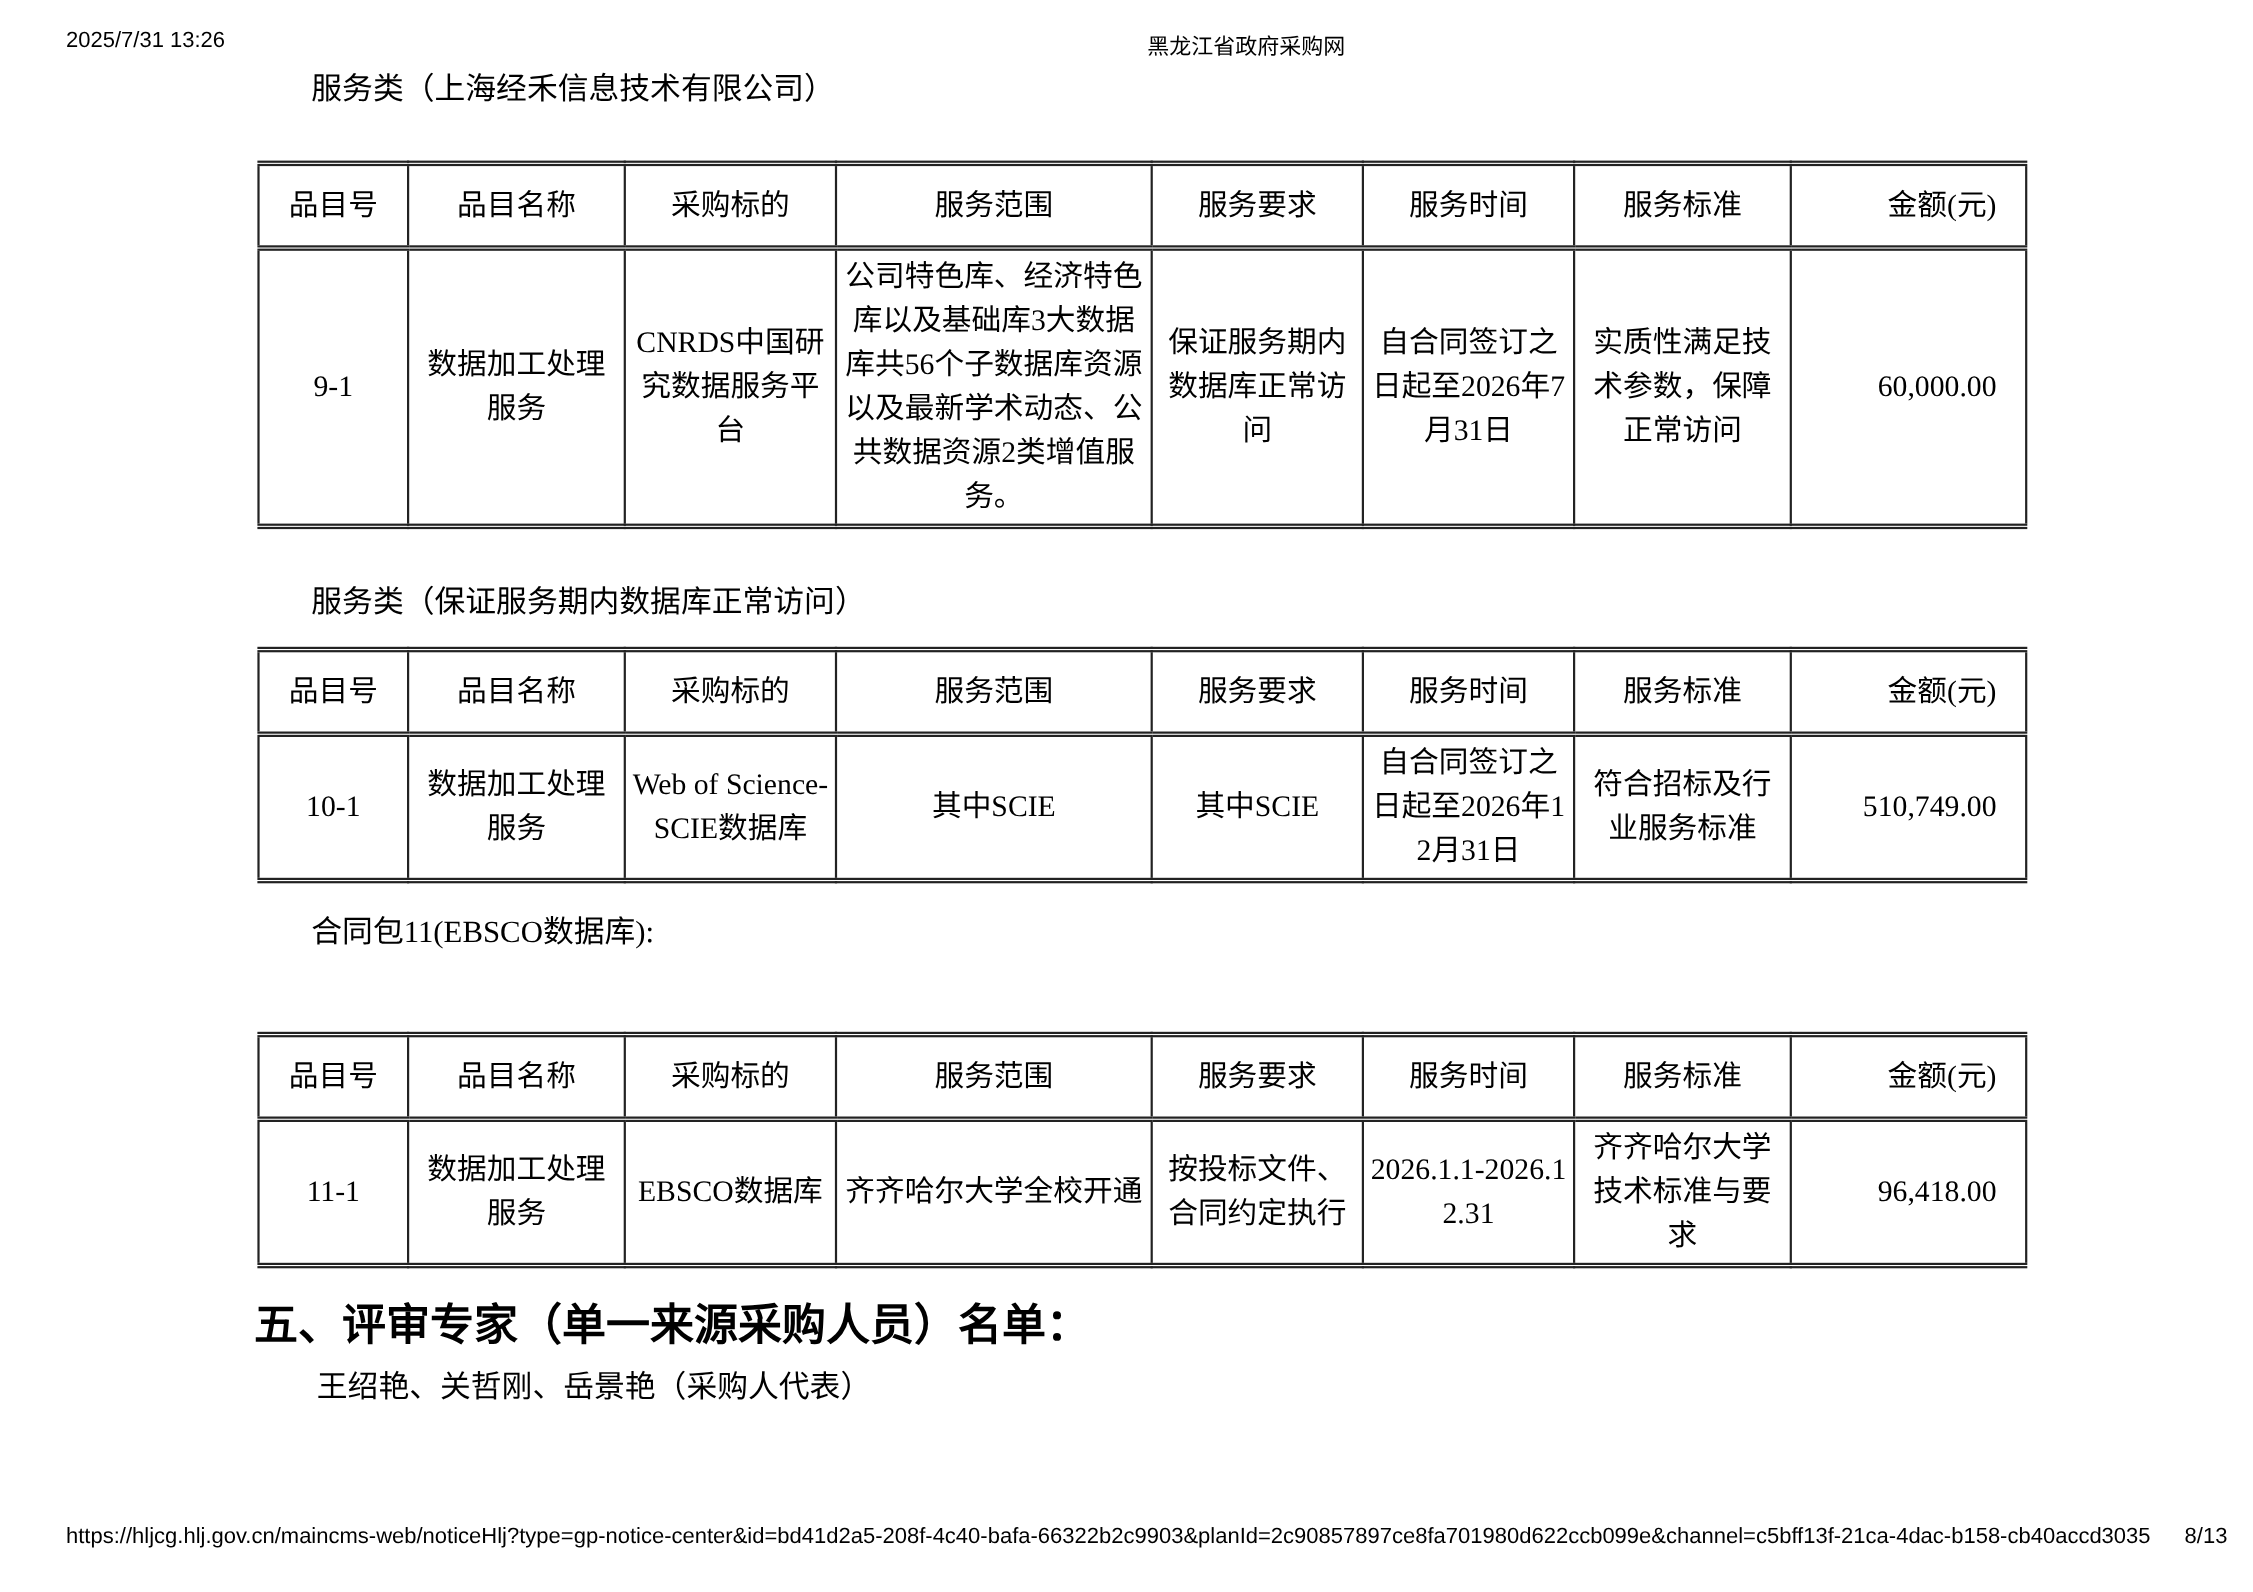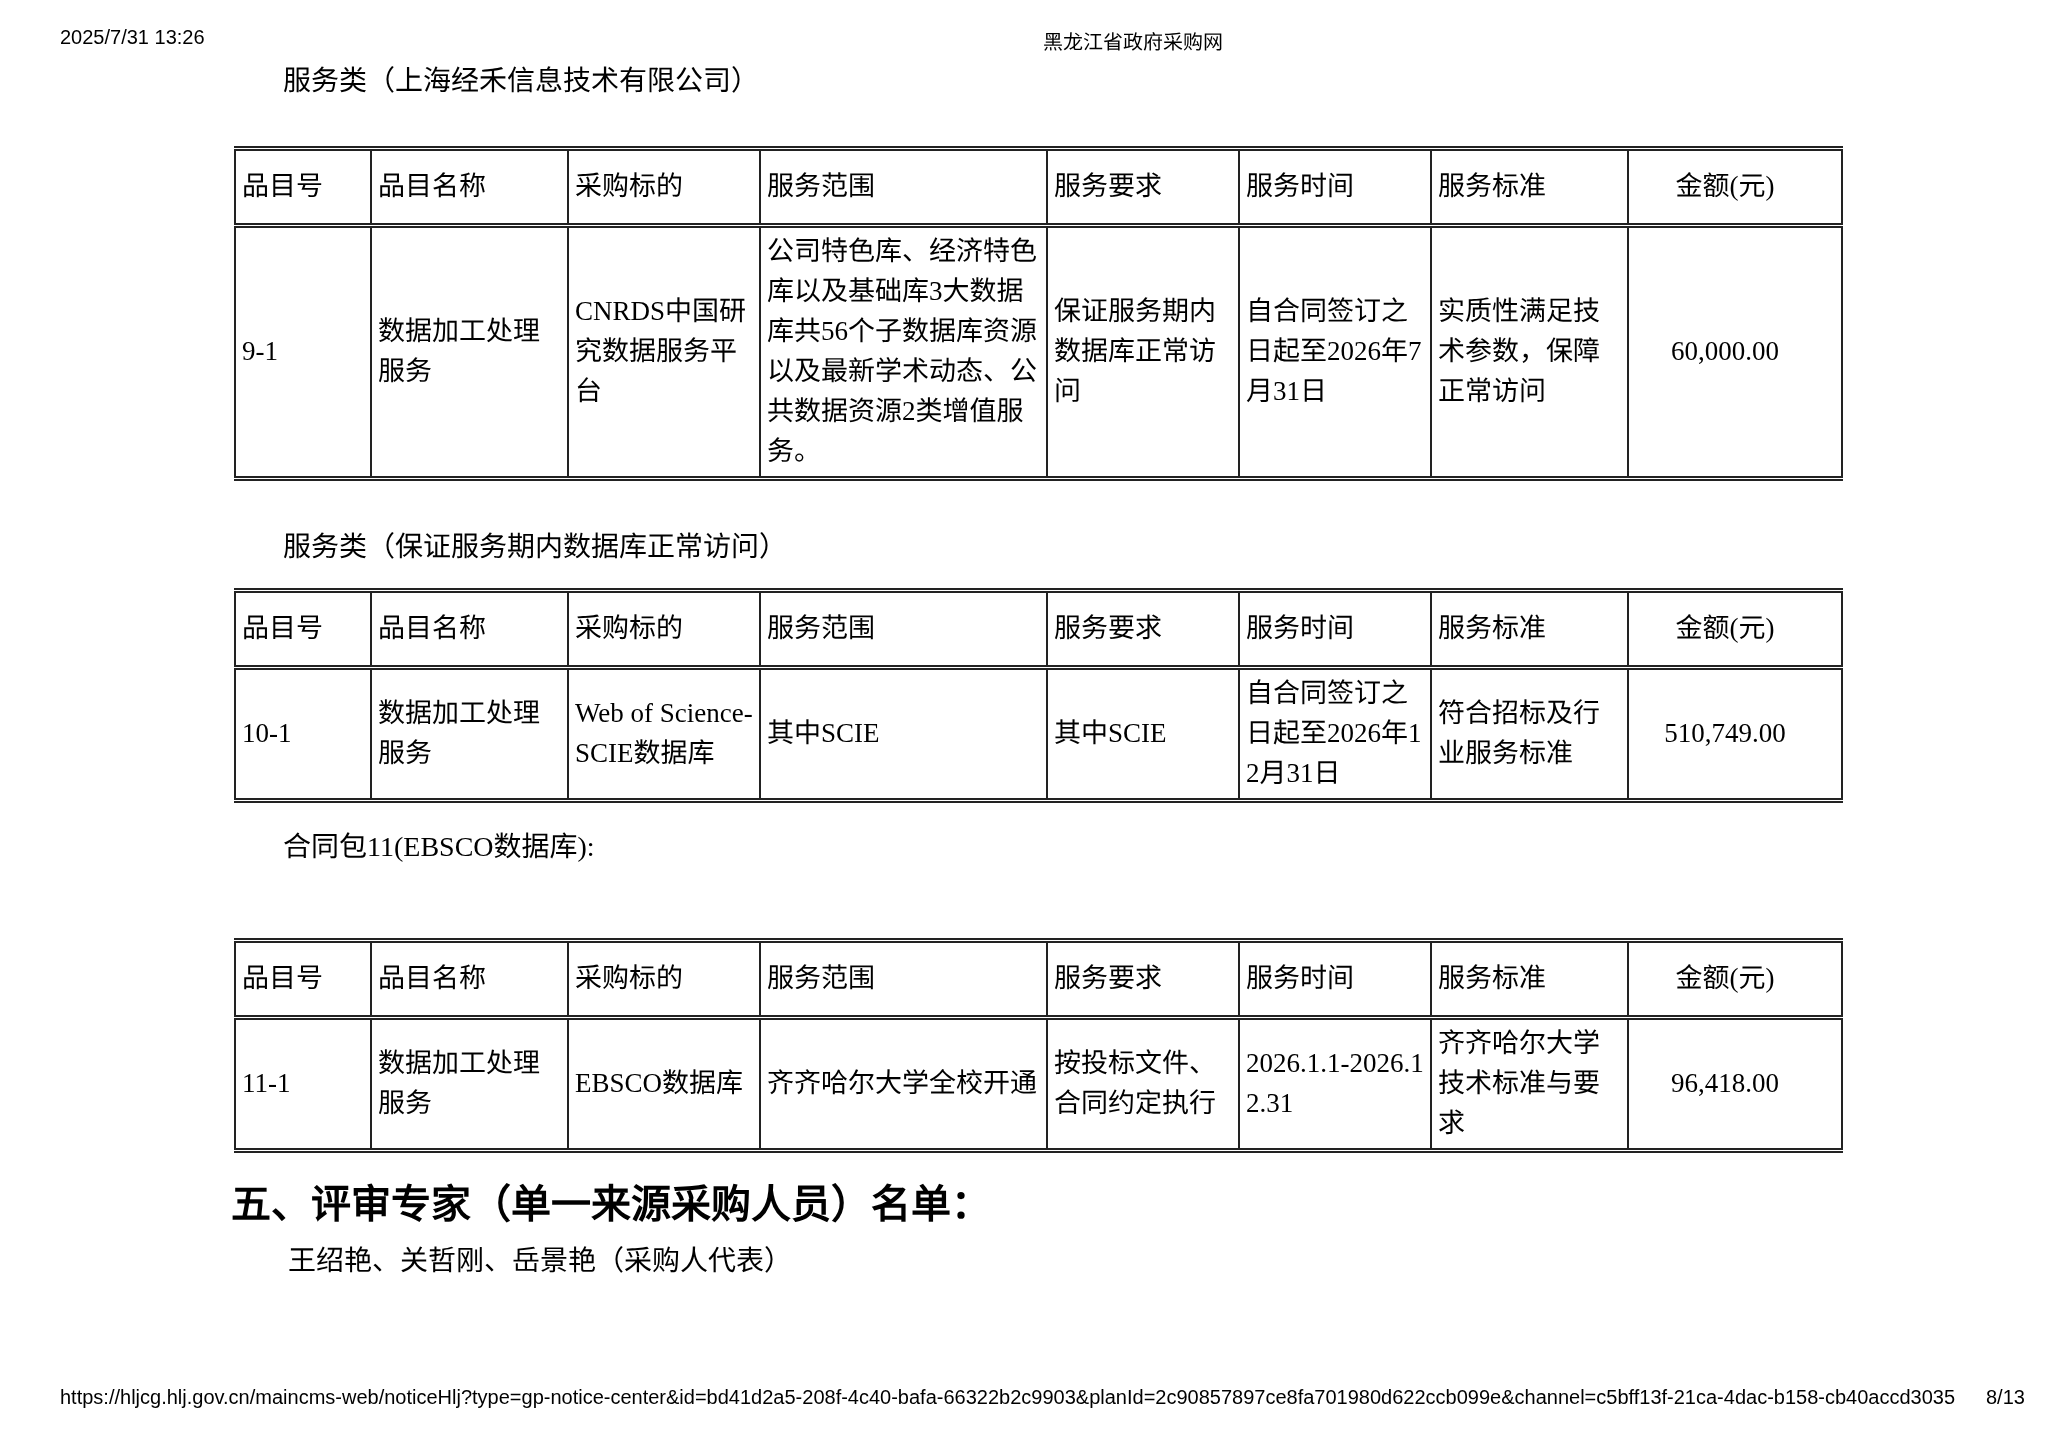--- a/index.html
+++ b/index.html
@@ -16,26 +16,26 @@
 
   
   .doc-line { position:absolute; left:283px; font-size:28px; white-space:nowrap; }
   .names    { left:288px; }
   .section-heading { position:absolute; left:231px; font-size:40px; font-weight:700; white-space:nowrap; }
 
   
   table.notice { position:absolute; left:234px; width:1607px; table-layout:fixed;
                  border-collapse:collapse; font-size:27px; color:#000;
                  border:2px solid #222; border-top:5px double #222; border-bottom:5px double #222; }
-  .notice th, .notice td { border:2px solid #222; text-align:left; vertical-align:middle;
+  .notice th, .notice td { border:2px solid #222; text-align:center; vertical-align:middle;
                  font-weight:400; padding:4px 6px; word-break:break-all; line-height:1.48; }
   .notice thead th { height:77px; border-bottom:5px double #222; }
   tr.row-tall td { height:239px; }
   tr.row-mid  td { height:125px; }
-  .notice th.amount, .notice td.amount { text-align:center; padding-right:26px; }
+  .notice th.amount, .notice td.amount { text-align:right; padding-right:26px; }
 
   .t1 { top:146px; }
   .t2 { top:588px; }
   .t3 { top:938px; }
 </style>
 </head>
 <body>
 
 <div class="page">
 

